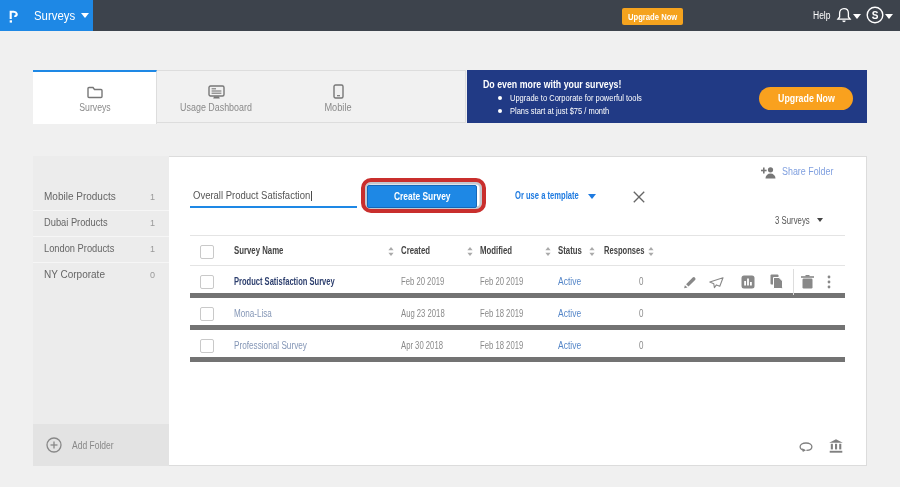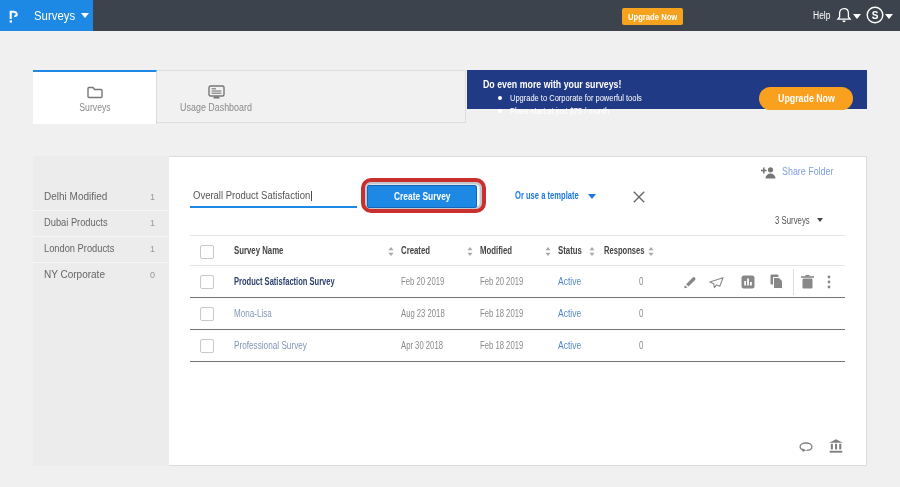--- a/index.html
+++ b/index.html
@@ -13,37 +13,37 @@
 .caret { display:inline-block; width:0; height:0; border-left:4px solid transparent; border-right:4px solid transparent; border-top:5px solid #fff; }
 #upgrade-top { position:absolute; left:622px; top:8px; width:61px; height:17px; background:#f5a31e; border-radius:2px; }
 #searchbox { position:absolute; left:692px; top:7px; width:113px; height:18px; background:#fff; border-radius:2px; }
 
 #tabs { position:absolute; left:33px; top:70px; width:433px; height:53px; background:#f1f1f1; border:1px solid #ddd; }
 #tab-active { position:absolute; left:-1px; top:-1px; width:124px; height:54px; background:#fff; border-top:2px solid #1e88e5; border-right:1px solid #ddd; }
 .tabc { position:absolute; top:0; width:120px; height:53px; text-align:center; }
 .tabc svg { position:absolute; top:15px; left:50%; }
 .tabc .lbl { position:absolute; top:31px; left:0; width:100%; font-size:10px; color:#8a8a8a; display:block; text-align:center; }
 
-#banner { position:absolute; left:467px; top:70px; width:400px; height:39px; background:#213a85; color:#fff; }
+#banner { position:absolute; left:467px; top:70px; width:400px; height:53px; background:#213a85; color:#fff; }
 #banner .pill { position:absolute; left:292px; top:17px; width:94px; height:23px; background:#f9a11e; border-radius:12px; color:#fff; font-size:11px; font-weight:bold; text-align:center; line-height:23px; }
 .bdot { position:absolute; width:4px; height:4px; background:#fff; border-radius:50%; }
 
 #panel { position:absolute; left:33px; top:156px; width:834px; height:310px; background:#fff; border:1px solid #dcdcdc; }
 #sidebar { position:absolute; left:-1px; top:-1px; width:136px; height:310px; background:#ececec; }
 .sitem { position:absolute; left:0; width:136px; height:25px; background:#ececec; color:#666; font-size:10px; }
 #sactive { position:absolute; left:0; top:0; width:136px; height:28px; background:#fff; border-left:4px solid #1e88e5; color:#555; }
 .hair { position:absolute; left:0; width:136px; height:1px; background:#f6f6f6; }
 #addfolder { position:absolute; left:0; top:268px; width:136px; height:42px; background:#e3e3e3; color:#888; }
 
 #input-line { position:absolute; left:156px; top:49px; width:167px; height:2px; background:#1e88e5; }
 #redring { position:absolute; left:327px; top:21px; width:125px; height:35px; border:4px solid #c92f2d; border-radius:10px; box-shadow:inset 0 0 0 2.5px rgba(145,155,168,0.55); }
 #csbtn { position:absolute; left:333px; top:28px; width:110px; height:23px; background:#1e88e5; border:1px solid #1467b8; border-radius:2px; }
 
 .hrow { position:absolute; left:156px; width:655px; height:31px; border-bottom:1px solid #e4e4e4; }
-.trow { position:absolute; left:156px; width:655px; height:32px; border-bottom:1px solid #737373; }
+.trow { position:absolute; left:156px; width:655px; height:32px; border-bottom:5px solid #737373; }
 .cbx { position:absolute; left:10px; top:9px; width:14px; height:14px; border:1px solid #c9c9c9; border-radius:2px; background:#fff; }
 .hl { font-size:10px; font-weight:bold; color:#444; top:9px; }
 .cell { font-size:10px; color:#8a8a8a; top:10px; }
 .sort { position:absolute; top:11px; }
 .active-l { color:#5586c8; }
 .nm1 { color:#2d3f6e; font-weight:bold; }
 .nm2 { color:#8496b6; }
 </style>
 </head>
 <body>
@@ -84,54 +84,69 @@
     <div class="tabc" style="left:122px;">
       <svg style="margin-left:-8.5px;top:14px" width="17" height="14" viewBox="0 0 17 14">
         <rect x="1" y="1" width="15" height="10" rx="1.5" stroke="#777" stroke-width="1.4" fill="none"></rect>
         <line x1="3.6" y1="3.8" x2="8" y2="3.8" stroke="#777" stroke-width="1.1"></line>
         <line x1="3.6" y1="6" x2="13.4" y2="6" stroke="#777" stroke-width="1.1"></line>
         <line x1="3.6" y1="8.2" x2="13.4" y2="8.2" stroke="#777" stroke-width="1.1"></line>
         <path d="M6 11.5 h5 l0.8 2 h-6.6 Z" fill="#777"></path>
       </svg>
       <span class="lbl" style="transform:scaleX(0.89)">Usage Dashboard</span>
     </div>
+    <div class="tabc" style="left:244px;">
+      <svg style="margin-left:-5.5px;top:13px" width="11" height="15" viewBox="0 0 11 15">
+        <rect x="1" y="1" width="9" height="13" rx="1.5" stroke="#777" stroke-width="1.4" fill="none"></rect>
+        <line x1="4" y1="11.7" x2="7" y2="11.7" stroke="#777" stroke-width="1.2"></line>
+      </svg>
+      <span class="lbl" style="transform:scaleX(0.92)">Mobile</span>
+    </div>
   </div>
 
   <div id="banner">
     <span class="t" style="left:16px;top:8px;font-size:11px;font-weight:bold;transform:scaleX(0.8)">Do even more with your surveys!</span>
     <span class="bdot" style="left:31px;top:95px"></span>
     <span class="bdot" style="left:31px;top:95px"></span>
     <span class="bdot abs" style="left:31px;top:26px"></span>
     <span class="t" style="left:43px;top:22px;font-size:9.5px;transform:scaleX(0.79)">Upgrade to Corporate for powerful tools</span>
     <span class="bdot abs" style="left:31px;top:39px"></span>
     <span class="t" style="left:43px;top:35px;font-size:9.5px;transform:scaleX(0.79)">Plans start at just $75 / month</span>
     <div class="pill"><span style="display:inline-block;transform:scaleX(0.8)">Upgrade Now</span></div>
   </div>
 
   <div id="panel">
     <div id="sidebar">
       <div class="sitem" style="top:29px">
-        <span class="t" style="left:11px;top:6px;transform:scaleX(1)">Delhi Modified</span>
+        <span class="t" style="left:11px;top:6px;transform:scaleX(1)">Mobile Products</span>
         <span class="t" style="left:117px;top:7px;font-size:9px;color:#999">1</span>
       </div>
       <div class="sitem" style="top:55px">
         <span class="t" style="left:11px;top:6px;transform:scaleX(0.93)">Dubai Products</span>
         <span class="t" style="left:117px;top:7px;font-size:9px;color:#999">1</span>
       </div>
       <div class="sitem" style="top:81px">
         <span class="t" style="left:11px;top:6px;transform:scaleX(0.93)">London Products</span>
         <span class="t" style="left:117px;top:7px;font-size:9px;color:#999">1</span>
       </div>
       <div class="sitem" style="top:107px">
         <span class="t" style="left:11px;top:6px;transform:scaleX(1)">NY Corporate</span>
         <span class="t" style="left:117px;top:7px;font-size:9px;color:#999">0</span>
       </div>
       <div class="hair" style="top:54px"></div>
       <div class="hair" style="top:80px"></div>
       <div class="hair" style="top:106px"></div>
+      <div id="addfolder">
+        <svg class="abs" style="left:13px;top:13px" width="16" height="16" viewBox="0 0 16 16">
+          <circle cx="8" cy="8" r="7" stroke="#888" stroke-width="1.3" fill="none"></circle>
+          <line x1="8" y1="4.5" x2="8" y2="11.5" stroke="#888" stroke-width="1.3"></line>
+          <line x1="4.5" y1="8" x2="11.5" y2="8" stroke="#888" stroke-width="1.3"></line>
+        </svg>
+        <span class="t" style="left:39px;top:16px;font-size:10px;transform:scaleX(0.85)">Add Folder</span>
+      </div>
     </div>
 
     <svg class="abs" style="left:727px;top:9px" width="15" height="13" viewBox="0 0 15 13">
       <circle cx="9.5" cy="3.8" r="2.6" fill="#777"></circle>
       <path d="M4.5 12.5 a5 5 0 0 1 10 0 Z" fill="#777"></path>
       <line x1="2.8" y1="1.5" x2="2.8" y2="7.5" stroke="#777" stroke-width="1.6"></line>
       <line x1="0" y1="4.5" x2="5.6" y2="4.5" stroke="#777" stroke-width="1.6"></line>
     </svg>
     <span class="t" style="left:748px;top:9px;font-size:10px;color:#7f9fdf;transform:scaleX(0.89)">Share Folder</span>
 

